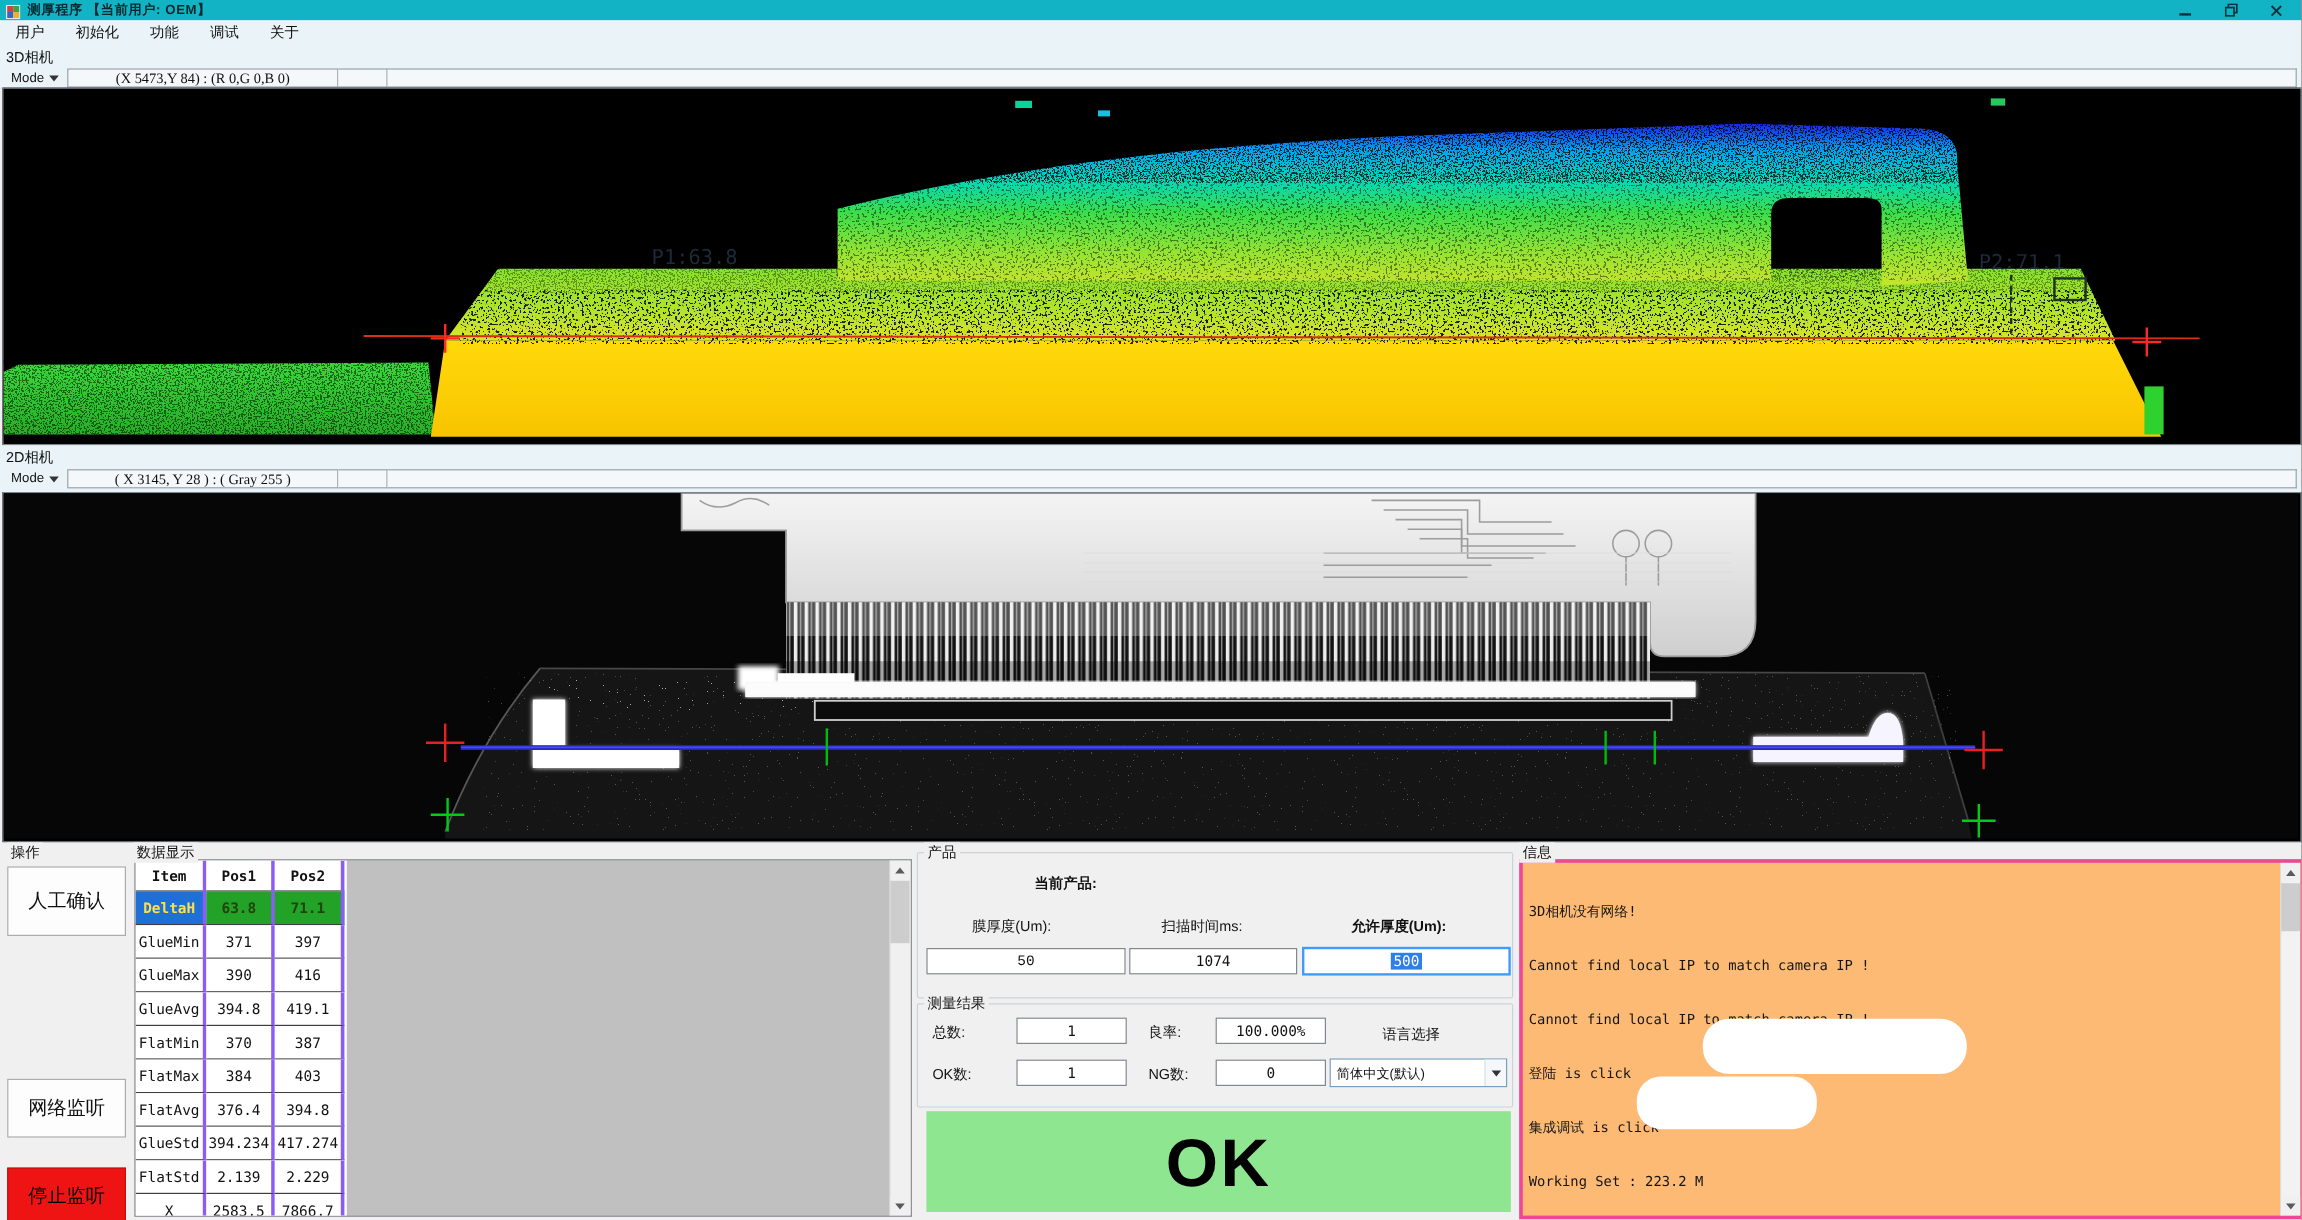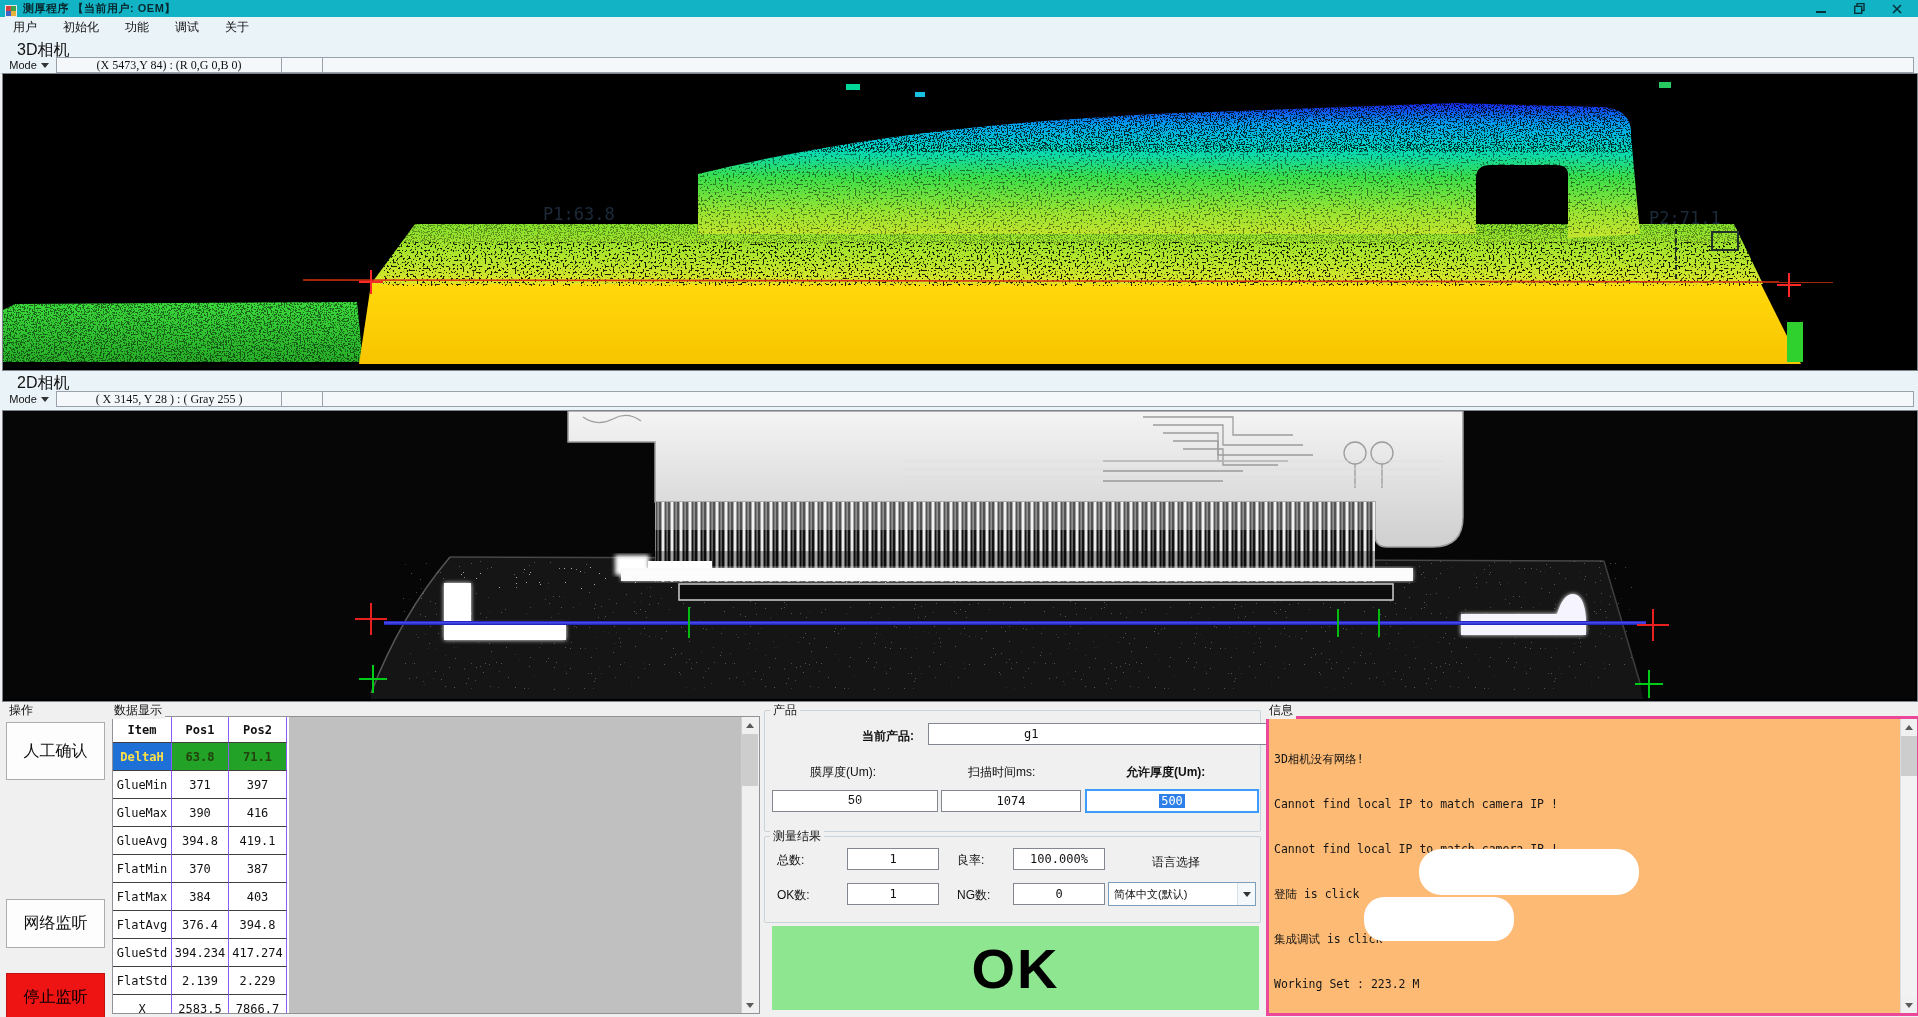--- a/index.html
+++ b/index.html
@@ -8,21 +8,21 @@
   
   .titlebar{position:absolute;left:0;top:0;width:100%;height:17px;background:#12b3c5;display:flex;align-items:center;}
   .app-icon{width:12px;height:12px;margin:0 6px 0 5px;display:inline-block;}
   .title-text{font-size:11px;color:#06282e;font-weight:bold;letter-spacing:.5px;}
   .win-controls{position:absolute;right:2px;top:0;height:17px;display:flex;}
   .win-btn{width:38px;height:17px;display:flex;align-items:center;justify-content:center;cursor:pointer;}
   
   .chrome{position:absolute;left:0;top:17px;width:100%;height:56px;background:#eaf3f8;border-bottom:1px solid #d7e2e8;}
   .menubar{position:absolute;left:0;top:0;height:21px;display:flex;align-items:center;}
   .menu-item{font-size:12px;padding:2px 13px;cursor:default;}
-  .sec-label{position:absolute;left:17px;font-size:16px;}
+  .sec-label{position:absolute;left:5px;font-size:12px;}
   .lbl-3d{top:23px;}
   .mode-row{position:absolute;left:2px;right:4px;top:40px;height:16px;display:flex;}
   .mode-btn{width:52px;font-size:11px;display:flex;align-items:center;justify-content:center;gap:4px;background:#eaf3f8;border:1px solid transparent;cursor:pointer;}
   .tri-down{width:0;height:0;border-left:4px solid transparent;border-right:4px solid transparent;border-top:5px solid #333;}
   .sbox{border:1px solid #99a2aa;background:#f4f8fa;height:14px;font-family:"Liberation Serif",serif;font-size:12px;
         display:flex;align-items:center;justify-content:center;}
   .sbox1{width:224px;}
   .sbox2{width:40px;border-left:none;}
   .sbox3{flex:1;border-left:none;}
   
@@ -38,21 +38,21 @@
   .grp-label{position:absolute;font-size:12px;background:#f0f0f0;padding:0 3px;z-index:3;}
   .btn{position:absolute;left:6px;width:97px;background:#fdfdfd;border:1px solid #aaacad;font-size:16px;
        display:flex;align-items:center;justify-content:center;cursor:pointer;}
   .btn-confirm{top:20px;height:56px;}
   .btn-listen{top:197px;height:47px;}
   .btn-stop{top:271px;height:46px;background:#ee1414;color:#000000;border-color:#c21111;font-weight:normal;}
   
   .table-wrap{position:absolute;left:112px;top:14px;width:646px;height:296px;background:#c0c0c0;border:1px solid #8f9398;overflow:hidden;}
   .grid{position:absolute;left:0;top:0;width:176px;background:#fff;font-family:"DejaVu Sans Mono",monospace;font-size:12px;}
   .grow{display:grid;grid-template-columns:59px 57px 58px;}
-  .gcell{height:27px;border-right:1px solid #8b5cf6;border-bottom:1px solid #3f3f3f;display:flex;align-items:center;justify-content:center;background:#fff;}
+  .gcell{height:27px;border-right:3px solid #8b5cf6;border-bottom:1px solid #3f3f3f;display:flex;align-items:center;justify-content:center;background:#fff;}
   .ghead .gcell{font-weight:bold;height:25px;}
   .cell-item-hl{background:#1e70d6;color:#fde047;font-weight:bold;}
   .cell-val-hl{background:#22a226;color:#23420e;font-weight:bold;}
   .tbl-scroll{position:absolute;right:0;top:0;bottom:0;width:17px;background:#f0f0f0;border-left:1px solid #d0d0d0;}
   .scr-btn{position:absolute;left:0;width:16px;height:16px;background:#f0f0f0;display:flex;align-items:center;justify-content:center;cursor:pointer;}
   .scr-up{top:0;}
   .scr-dn{bottom:0;}
   .tri-up-s{width:0;height:0;border-left:4px solid transparent;border-right:4px solid transparent;border-bottom:5px solid #5a5a5a;}
   .tri-dn-s{width:0;height:0;border-left:4px solid transparent;border-right:4px solid transparent;border-top:5px solid #5a5a5a;}
   .scr-thumb{position:absolute;left:0;top:17px;width:16px;height:52px;background:#cdcdcd;cursor:pointer;}
@@ -391,21 +391,20 @@
         <div class="scr-thumb"></div>
         <div class="scr-btn scr-dn">
             <span class="tri-dn-s"></span>
           </div>
       </div>
     </div>
 
     <div class="grp-label" style="left:770px;top:0;">产品</div>
     <div class="groupbox gb-product"></div>
     <div class="field-label" style="left:862px;top:26px;font-weight:bold;">当前产品:</div>
-    <div class="tinput tinput-left" style="left:928px;top:21px;width:322px;height:20px;padding-left:95px;">g1</div>
     <div class="field-label" style="left:810px;top:62px;">膜厚度(Um):</div>
     <div class="field-label" style="left:968px;top:62px;">扫描时间ms:</div>
     <div class="field-label" style="left:1126px;top:62px;font-weight:bold;">允许厚度(Um):</div>
     <div class="tinput" style="left:772px;top:88px;width:164px;height:20px;font-family:Liberation Mono, monospace;">50</div>
     <div class="tinput" style="left:941px;top:88px;width:138px;height:20px;">1074</div>
     <div class="tinput focused" style="left:1085px;top:87px;width:170px;height:20px;">
       <span class="sel-text">500</span>
     </div>
 
     <div class="grp-label" style="left:770px;top:126px;">测量结果</div>

